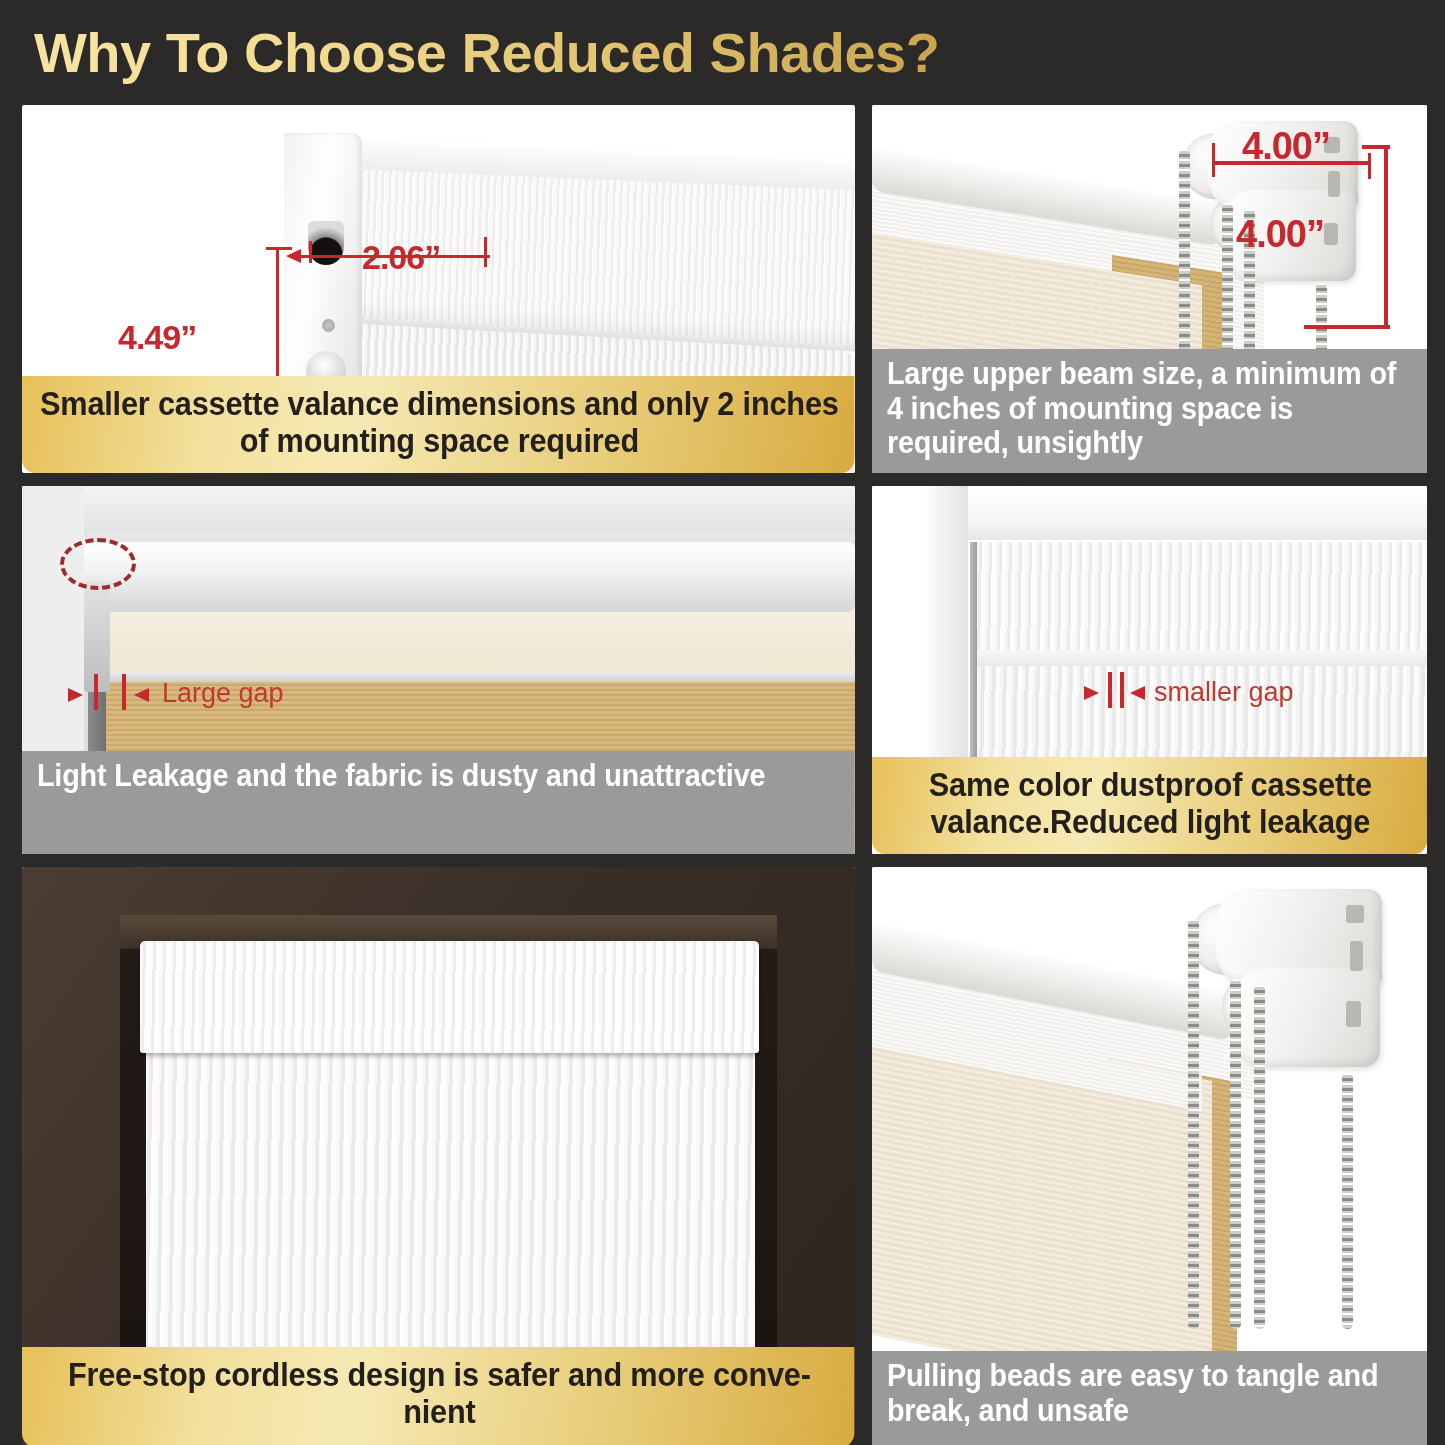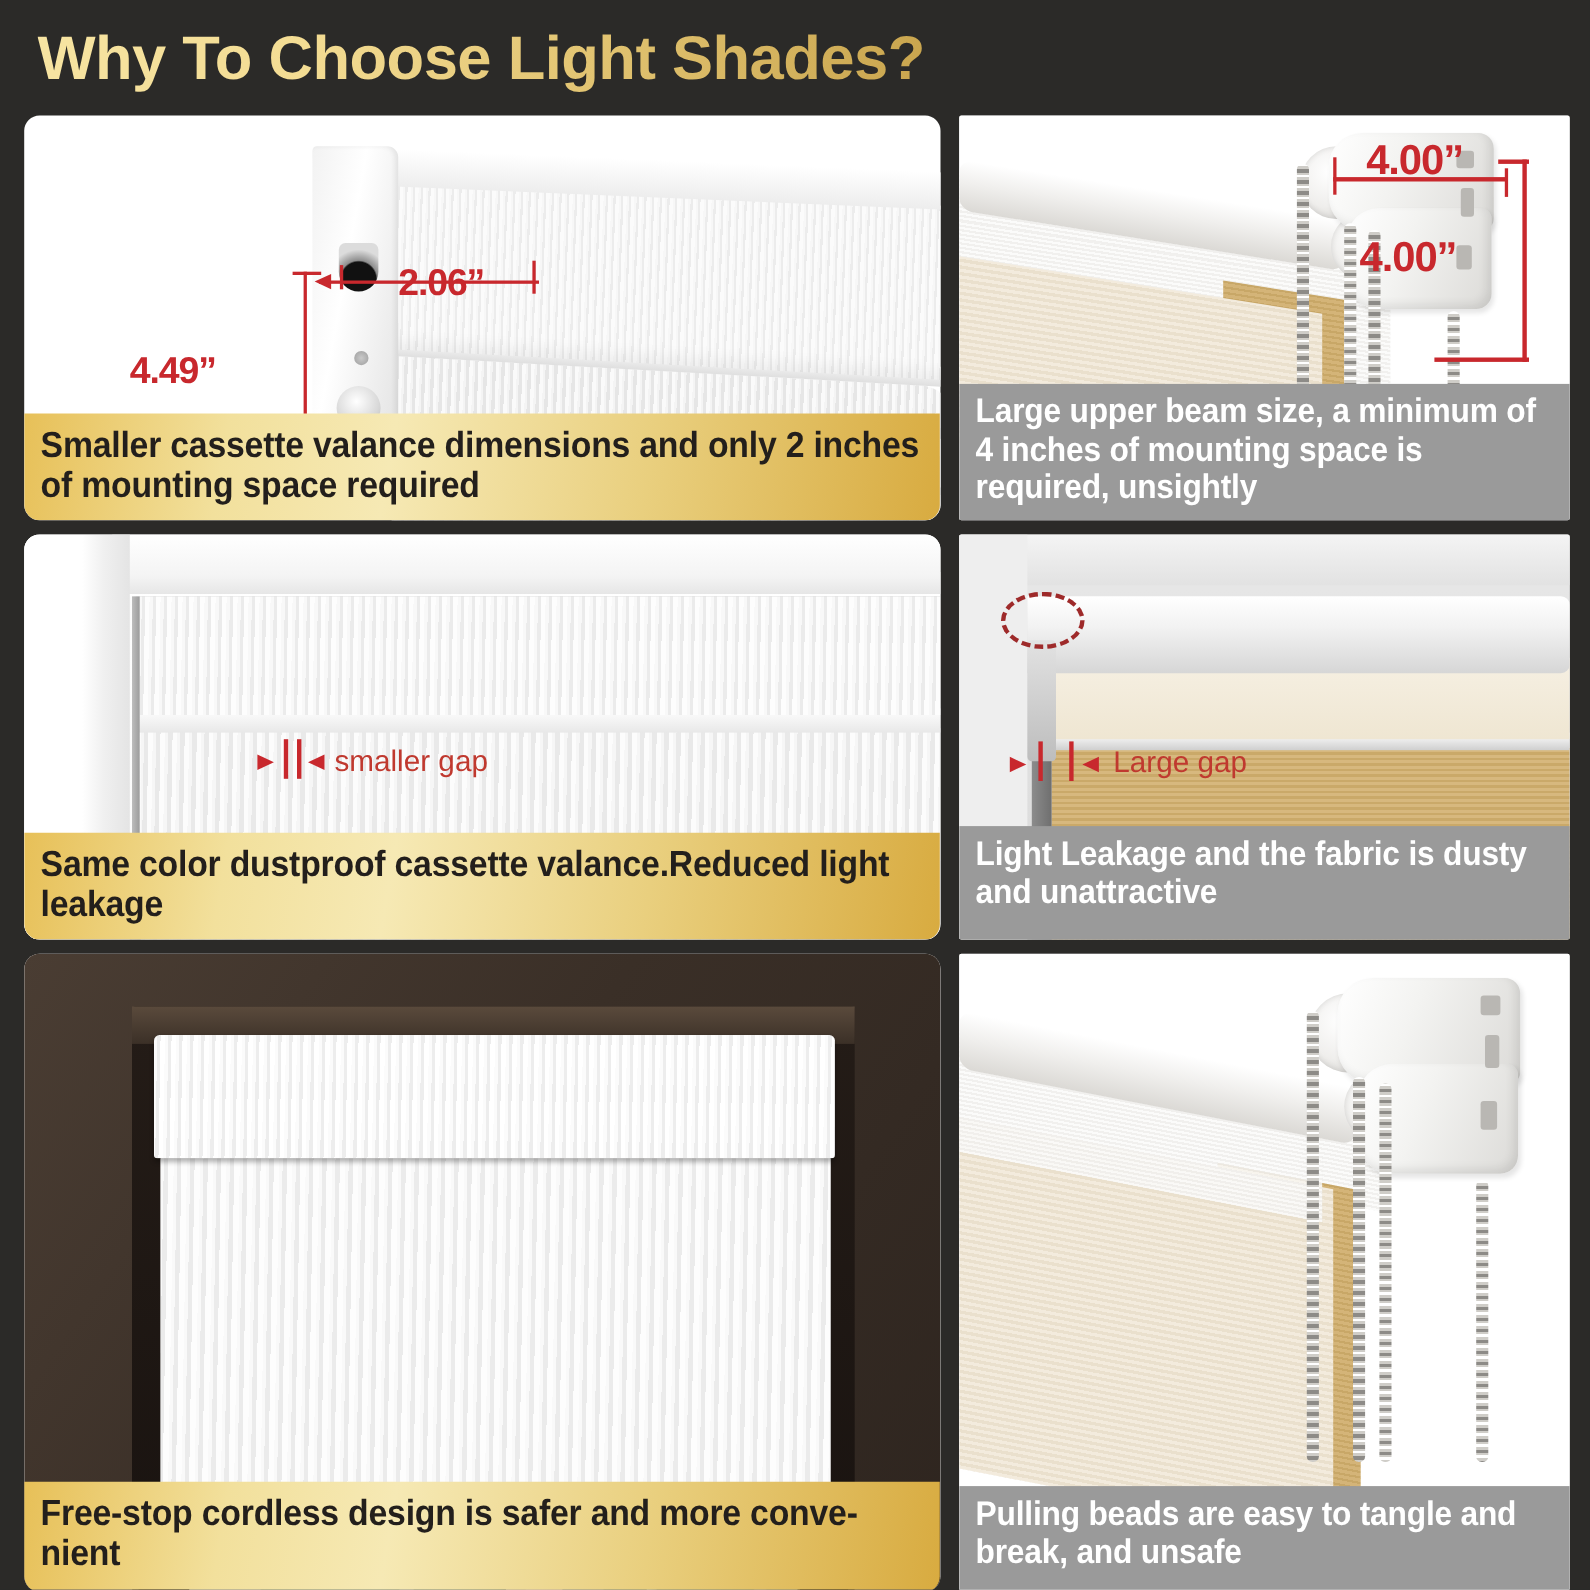--- a/index.html
+++ b/index.html
@@ -31,21 +31,21 @@
 
   
   #grid{
     padding:0 18px 14px 22px;
     display:grid;
     grid-template-columns:833px 1fr;
     grid-template-rows:368px 368px 580px;
     gap:13px 17px;
   }
   .panel{ position:relative; overflow:hidden; background:#fff; }
-  .panel.good{ border-radius:14px; }
+  .panel.good{ border-radius:2px;text-align:center; }
   .panel.bad{ border-radius:2px; }
 
   .photo{ position:absolute; inset:0; overflow:hidden; }
 
   
   .caption{
     position:absolute; left:0; right:0; bottom:0;
     padding:10px 14px 12px 16px;
     font-weight:bold;
     line-height:1.12;
@@ -333,21 +333,21 @@
   }
   .p5-tag{
     position:absolute; left:430px; top:500px; width:68px; height:11px;
     background:#e9e9e9; border:1px solid #c7c7c7;
   }
 </style>
 </head>
 <body>
 
 <div id="page-title-bar">
-  <h1 id="page-title">Why To Choose Light Shades?</h1>
+  <h1 id="page-title">Why To Choose Reduced Shades?</h1>
 </div>
 
 <div id="grid">
 
   <div class="panel good">
     <div class="photo">
       <div class="p1-body">
         <div class="p1-fabric"></div>
         <div class="p1-roll"></div>
         <div class="p1-lip"></div>
@@ -401,20 +401,43 @@
       <div class="dimtext" style="left:370px;top:20px;font-size:38px;">4.00”</div>
 
       <div class="dimline" style="left:512px;top:40px;width:4px;height:184px;"></div>
       <div class="dimline" style="left:490px;top:40px;width:28px;height:4px;"></div>
       <div class="dimline" style="left:432px;top:220px;width:86px;height:4px;"></div>
       <div class="dimtext" style="left:364px;top:108px;font-size:38px;">4.00”</div>
     </div>
     <div class="caption gray">Large upper beam size, a minimum of 4 inches of mounting space is required, unsightly</div>
   </div>
 
+  <div class="panel bad">
+    <div class="photo">
+      <div class="p4-wall"></div>
+      <div class="p4-ceiling"></div>
+      <div class="p4-wallL"></div>
+      <div class="p4-tan"></div>
+      <div class="p4-gapbar"></div>
+      <div class="p4-rail"></div>
+      <div class="p4-cream"></div>
+      <div class="p4-tube"></div>
+      <div class="p4-hw"></div>
+
+      <div class="dashcircle" style="left:38px;top:52px;width:76px;height:52px;"></div>
+
+      <div class="arrow-r" style="left:46px;top:202px;"></div>
+      <div class="tickline" style="left:72px;top:188px;height:36px;width:4px;"></div>
+      <div class="tickline" style="left:100px;top:188px;height:36px;width:4px;"></div>
+      <div class="arrow-l" style="left:112px;top:202px;"></div>
+      <div class="gaplabel" style="left:140px;top:192px;">Large gap</div>
+    </div>
+    <div class="caption gray">Light Leakage and the fabric is dusty and unattractive</div>
+  </div>
+
   <div class="panel good">
     <div class="photo">
       <div class="p3-wall"></div>
       <div class="p3-shade2"></div>
       <div class="p3-rail"></div>
       <div class="p3-shade1"></div>
       <div class="p3-edge"></div>
       <div class="p3-seam"></div>
       <div class="p3-bevel"></div>
       <div class="p3-frameTop"></div>
@@ -422,43 +445,20 @@
 
       <div class="arrow-r" style="left:212px;top:200px;"></div>
       <div class="tickline" style="left:236px;top:186px;height:36px;width:4px;"></div>
       <div class="tickline" style="left:248px;top:186px;height:36px;width:4px;"></div>
       <div class="arrow-l" style="left:258px;top:200px;"></div>
       <div class="gaplabel" style="left:282px;top:191px;">smaller gap</div>
     </div>
     <div class="caption gold">Same color dustproof cassette valance.Reduced light leakage</div>
   </div>
 
-  <div class="panel bad">
-    <div class="photo">
-      <div class="p4-wall"></div>
-      <div class="p4-ceiling"></div>
-      <div class="p4-wallL"></div>
-      <div class="p4-tan"></div>
-      <div class="p4-gapbar"></div>
-      <div class="p4-rail"></div>
-      <div class="p4-cream"></div>
-      <div class="p4-tube"></div>
-      <div class="p4-hw"></div>
-
-      <div class="dashcircle" style="left:38px;top:52px;width:76px;height:52px;"></div>
-
-      <div class="arrow-r" style="left:46px;top:202px;"></div>
-      <div class="tickline" style="left:72px;top:188px;height:36px;width:4px;"></div>
-      <div class="tickline" style="left:100px;top:188px;height:36px;width:4px;"></div>
-      <div class="arrow-l" style="left:112px;top:202px;"></div>
-      <div class="gaplabel" style="left:140px;top:192px;">Large gap</div>
-    </div>
-    <div class="caption gray">Light Leakage and the fabric is dusty and unattractive</div>
-  </div>
-
   <div class="panel good tall">
     <div class="photo">
       <div class="p5-room"></div>
       <div class="p5-reveal"></div>
       <div class="p5-revealtop"></div>
 
       <div class="p5-glass">
         <div class="p5-tree" style="left:28px;width:200px;height:190px;"></div>
         <div class="p5-tree" style="left:180px;width:150px;height:150px;"></div>
         <div class="p5-tree" style="left:330px;width:230px;height:230px;opacity:.75;"></div>

